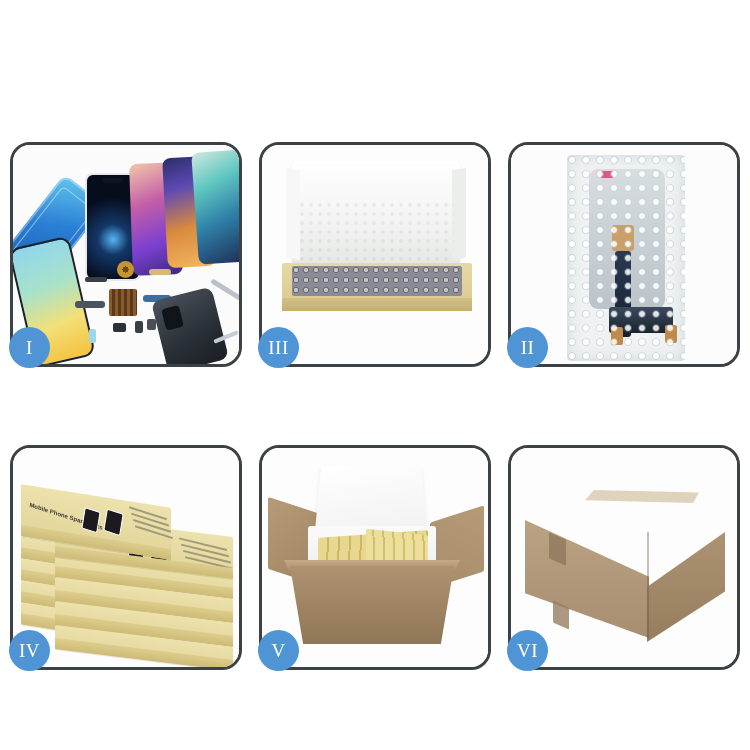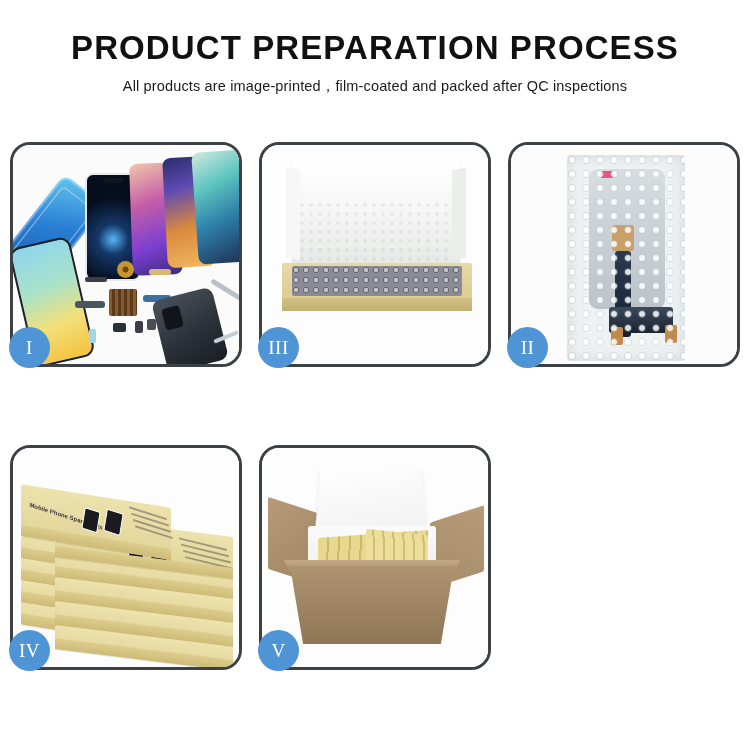--- a/index.html
+++ b/index.html
@@ -315,24 +315,20 @@
   .edge-v {
     position:absolute; left: 122px; top: 56px; width: 1.5px; height: 106px;
     background: rgba(90,74,56,.35);
   }
 </style>
 </head>
 <body>
 
 <div class="page">
 
-  <div class="header">
-    <div class="title">PRODUCT PREPARATION PROCESS</div>
-    <div class="subtitle">All products are image-printed，film-coated and packed after QC inspections</div>
-  </div>
 
   <div class="grid">
 
     <div class="panel">
       <div class="panel-inner p1">
         <div class="ph blue-adh"></div>
         <div class="ph dark-scr"></div>
         <div class="ph purple"></div>
         <div class="ph orange"></div>
         <div class="ph teal"></div>
@@ -445,15 +441,29 @@
         <div class="foam-lid5"></div>
         <div class="foam-box5"></div>
         <div class="ybars"></div>
         <div class="ybars2"></div>
         <div class="carton-rim"></div>
         <div class="carton-body"></div>
       </div>
       <div class="badge">V</div>
     </div>
 
+    <div class="panel">
+      <div class="panel-inner p6">
+        <div class="cube">
+          <div class="face-top"></div>
+          <div class="face-front"></div>
+          <div class="face-side"></div>
+          <div class="tape"></div>
+          <div class="tab1"></div>
+          <div class="tab2"></div>
+          <div class="edge-v"></div>
+        </div>
+      </div>
+      <div class="badge">VI</div>
+    </div>
 
   </div>
 </div>
 
 </body></html>

